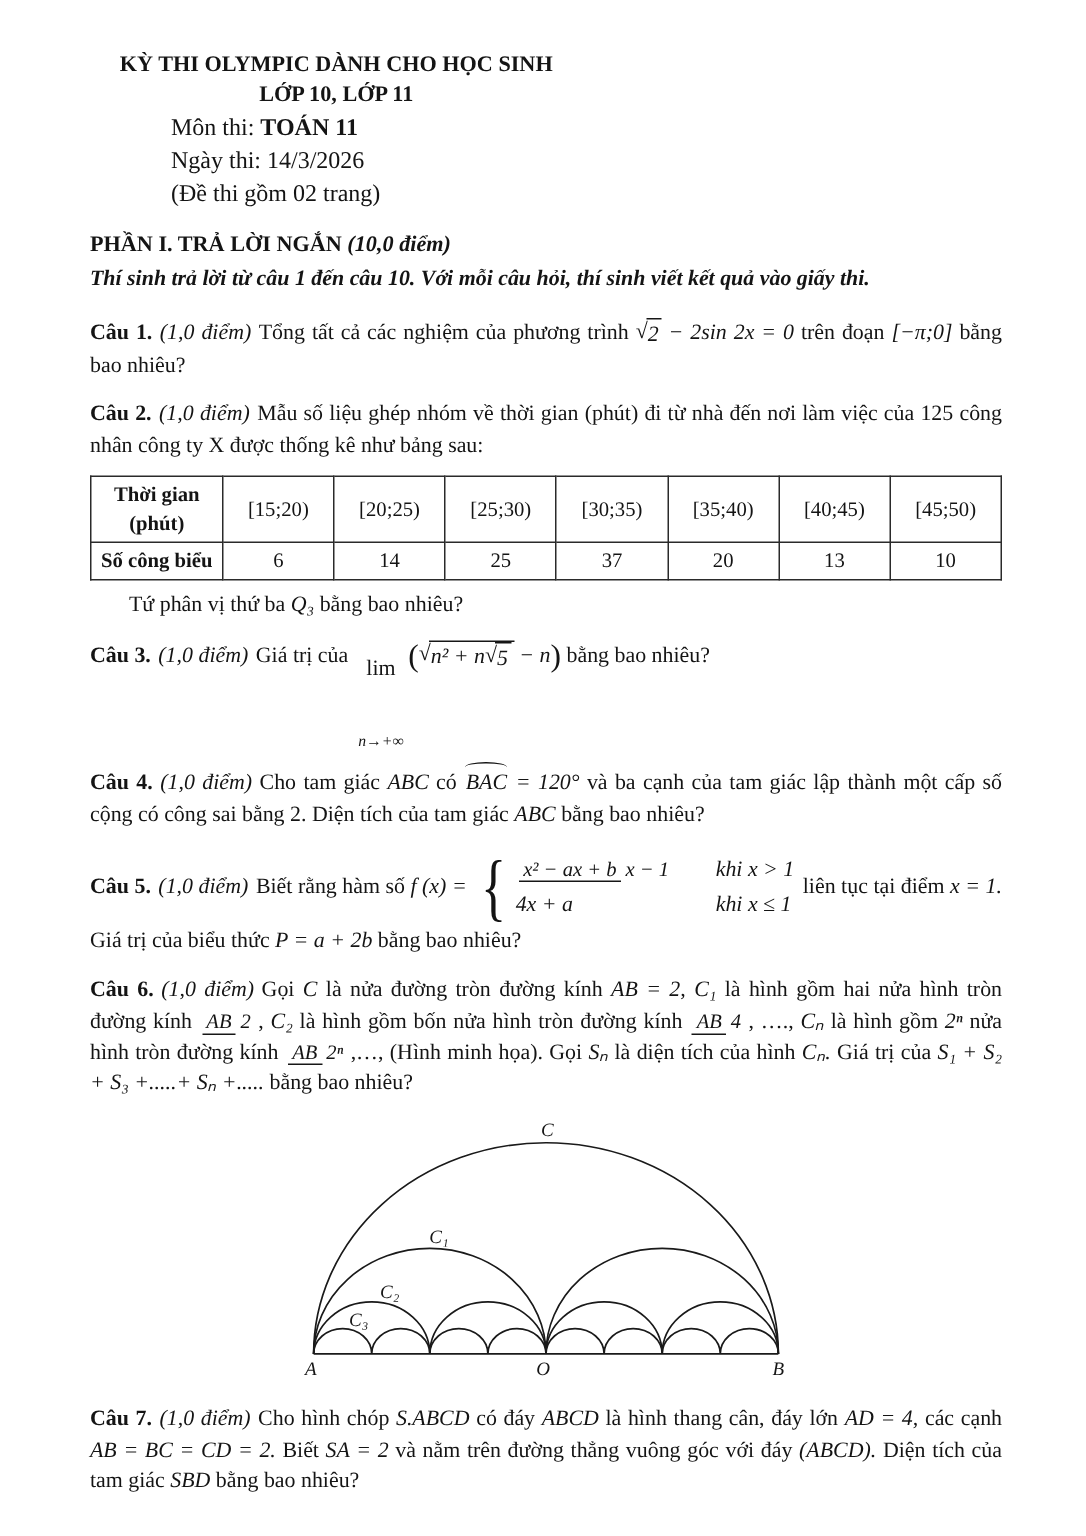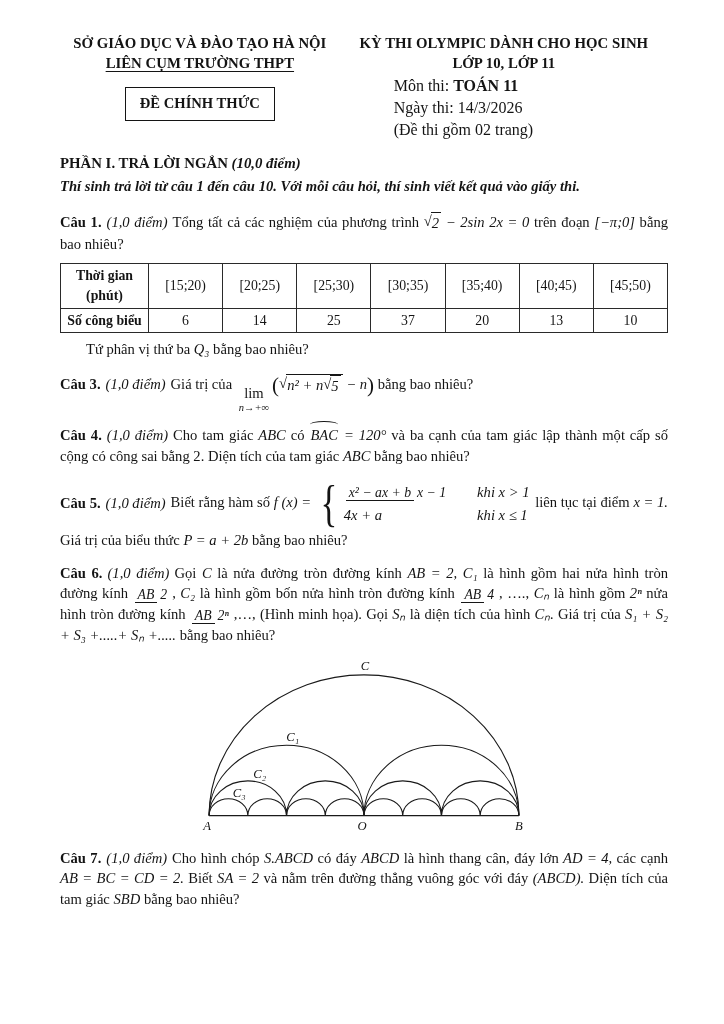--- a/index.html
+++ b/index.html
@@ -36,21 +36,21 @@
   .sqrt::before { content: "√"; font-style: normal; transform: translateY(-1px); }
   .rd { border-top: 1.3px solid #161616; padding: 0 2px 0 1px; margin-left: -1px; }
 
   
   .frac { display: inline-flex; vertical-align: middle; text-align: center;
           font-style: italic; line-height: 1.1; font-size: 0.94em; margin: 0 2px; }
   .frac .num { border-bottom: 1.1px solid #161616; padding: 0 3px; }
   .frac .den { padding: 0 3px; }
 
   
-  .lim { display: inline-flex; flex-direction: column; align-items: center; vertical-align: -9px; line-height: 1; margin: 0 3px; }
+  .lim { display: inline-flex; flex-direction: column; align-items: center; vertical-align: -9px; line-height: 1; margin: 0 3px; gap: 34px; }
   .lim .s { font-size: 10.5px; font-style: italic; margin-top: 2px; }
 
   .bp { font-size: 21px; vertical-align: -3px; line-height: 1; }
 
   
   .cases { display: inline-flex; align-items: center; vertical-align: middle; margin: 2px 2px; }
   .cases::before { content: "{"; font-size: 50px; font-weight: 300; line-height: 0.95;
                    margin-right: 3px; transform: scaleX(0.7); display: inline-block; font-style: normal; }
   .case-grid { display: inline-grid; grid-template-columns: auto auto; column-gap: 26px; row-gap: 2px;
                align-items: center; justify-items: start; font-style: italic; }
@@ -71,43 +71,39 @@
   .fig { width: 338px; }
   .fig g.arcs { stroke: #1a1a1a; stroke-width: 1.2; fill: none; }
   .flbl { fill: #151515; font-style: italic; font-size: 13.5px; font-family: "Liberation Serif", serif; }
 </style>
 </head>
 <body>
 
 <div class="page">
 
   <div class="header">
-    <div class="h-left">
-      <div class="h-line">SỞ GIÁO DỤC VÀ ĐÀO TẠO HÀ NỘI</div>
-      <div class="h-line u">LIÊN CỤM TRƯỜNG THPT</div>
-      <div class="stamp">ĐỀ CHÍNH THỨC</div>
-    </div>
     <div class="h-right">
       <div class="h-line">KỲ THI OLYMPIC DÀNH CHO HỌC SINH</div>
       <div class="h-line">LỚP 10, LỚP 11</div>
       <div class="exam-info">
         <div><span>Môn thi: </span><b>TOÁN 11</b></div>
         <div>Ngày thi: 14/3/2026</div>
         <div>(Đề thi gồm 02 trang)</div>
       </div>
     </div>
   </div>
 
   <p class="section-title"><b>PHẦN I. TRẢ LỜI NGẮN </b><b><i>(10,0 điểm)</i></b></p>
   <p class="instruction">Thí sinh trả lời từ câu 1 đến câu 10. Với mỗi câu hỏi, thí sinh viết kết quả vào giấy thi.</p>
 
   <p class="q"><b class="qlabel">Câu 1.</b><i class="qpoints">(1,0 điểm)</i><span>Tổng tất cả các nghiệm của phương trình </span><span class="sqrt">
         <span class="rd">2</span>
       </span><span class="math"> − 2sin 2x = 0</span><span> trên đoạn </span><span class="math">[−π;0]</span><span> bằng bao nhiêu?</span></p>
 
+  <p class="q"><b class="qlabel">Câu 2.</b><i class="qpoints">(1,0 điểm)</i><span>Mẫu số liệu ghép nhóm về thời gian (phút) đi từ nhà đến nơi làm việc của 125 công nhân công ty X được thống kê như bảng sau:</span></p>
 
   <table class="freq-table">
     <tbody>
         <tr>
       <td class="rh">Thời gian (phút)</td>
       <td>[15;20)</td>
       <td>[20;25)</td>
       <td>[25;30)</td>
       <td>[30;35)</td>
       <td>[35;40)</td>

